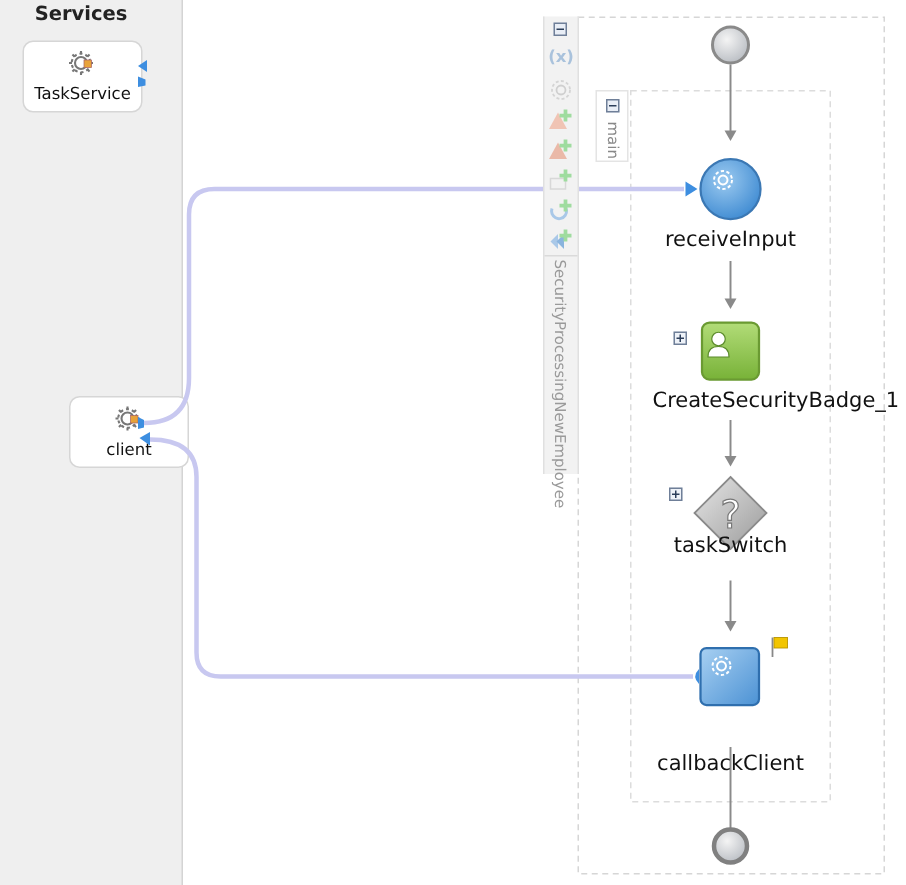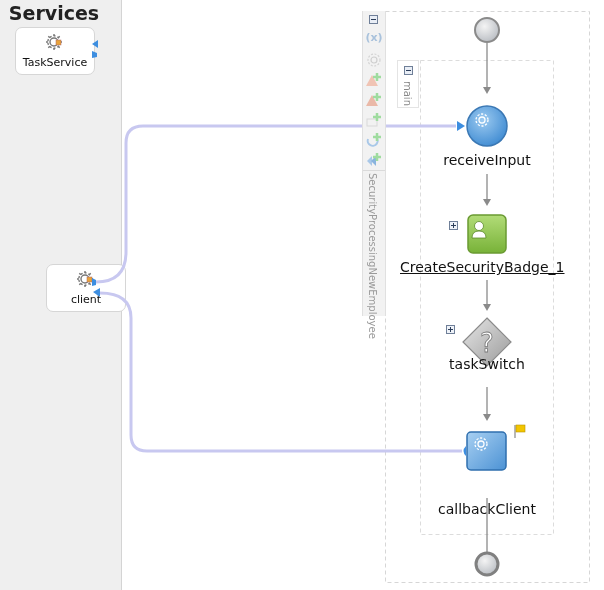--- a/index.html
+++ b/index.html
@@ -1,18 +1,18 @@
 <!DOCTYPE html>
 <html><head>
 <meta charset="utf-8">
 <style>
   html, body { margin:0; padding:0; }
   body { width:604px; height:590px; position:relative; overflow:hidden; background:#ffffff; font-family:"DejaVu Sans", sans-serif; }
   .left-pane { position:absolute; left:0; top:0; width:121px; height:590px; background:#efefef; border-right:1px solid #d4d4d4; }
-  .pane-title { position:absolute; left:0; width:108px; top:2px; text-align:center; font-weight:bold; font-size:19px; color:#222; }
+  .pane-title { position:absolute; left:0; width:108px; top:2px; text-align:center; font-weight:bold; font-size:13px; color:#222; }
   .svc-card { position:absolute; left:15px; width:80px; height:48px; background:#fff; border:1px solid #d6d6d6; border-radius:7px; box-sizing:border-box; }
   .svc-card .svc-icon { position:absolute; left:28px; top:3px; width:22px; height:22px; }
   .svc-card .svc-label { position:absolute; left:0; right:0; top:28px; text-align:center; font-size:11px; color:#111; }
   .abs { position:absolute; }
   .node-label { position:absolute; font-size:14px; color:#111; text-align:center; white-space:nowrap; }
   .palette { position:absolute; left:362px; top:11px; width:22px; height:305px; background:#f2f2f2; border-left:1px solid #e0e0e0; border-right:1px solid #e0e0e0; }
   .collapse-btn { position:absolute; width:9px; height:9px; border:1px solid #6f7f98; background:#e9eef6; box-sizing:border-box; }
   .collapse-btn::after { content:""; position:absolute; left:1px; right:1px; top:3px; height:1px; background:#2c3e5a; }
   .expand-btn { position:absolute; width:9px; height:9px; border:1px solid #6f7f98; background:#eef2f8; box-sizing:border-box; }
   .expand-btn::before { content:""; position:absolute; left:1px; right:1px; top:3px; height:1px; background:#2c3e5a; }
@@ -175,15 +175,15 @@
 <div class="vtext" style="left:367px;top:173px;">SecurityProcessingNewEmployee</div>
 
 <div class="main-tab"></div>
 <div class="collapse-btn" style="left:404px;top:66px;"></div>
 <div class="vtext" style="left:402px;top:81px;color:#888;">main</div>
 
 <div class="expand-btn" style="left:449px;top:221px;"></div>
 <div class="expand-btn" style="left:446px;top:325px;"></div>
 
 <div class="node-label" style="left:437px;width:100px;top:152px;">receiveInput</div>
-<div class="node-label" style="left:400px;width:134px;top:259px;text-decoration:underline;">CreateSecurityBadge_1</div>
+<div class="node-label" style="left:435px;width:134px;top:259px;">CreateSecurityBadge_1</div>
 <div class="node-label" style="left:437px;width:100px;top:356px;">taskSwitch</div>
 <div class="node-label" style="left:437px;width:100px;top:501px;">callbackClient</div>
 
 </body></html>

